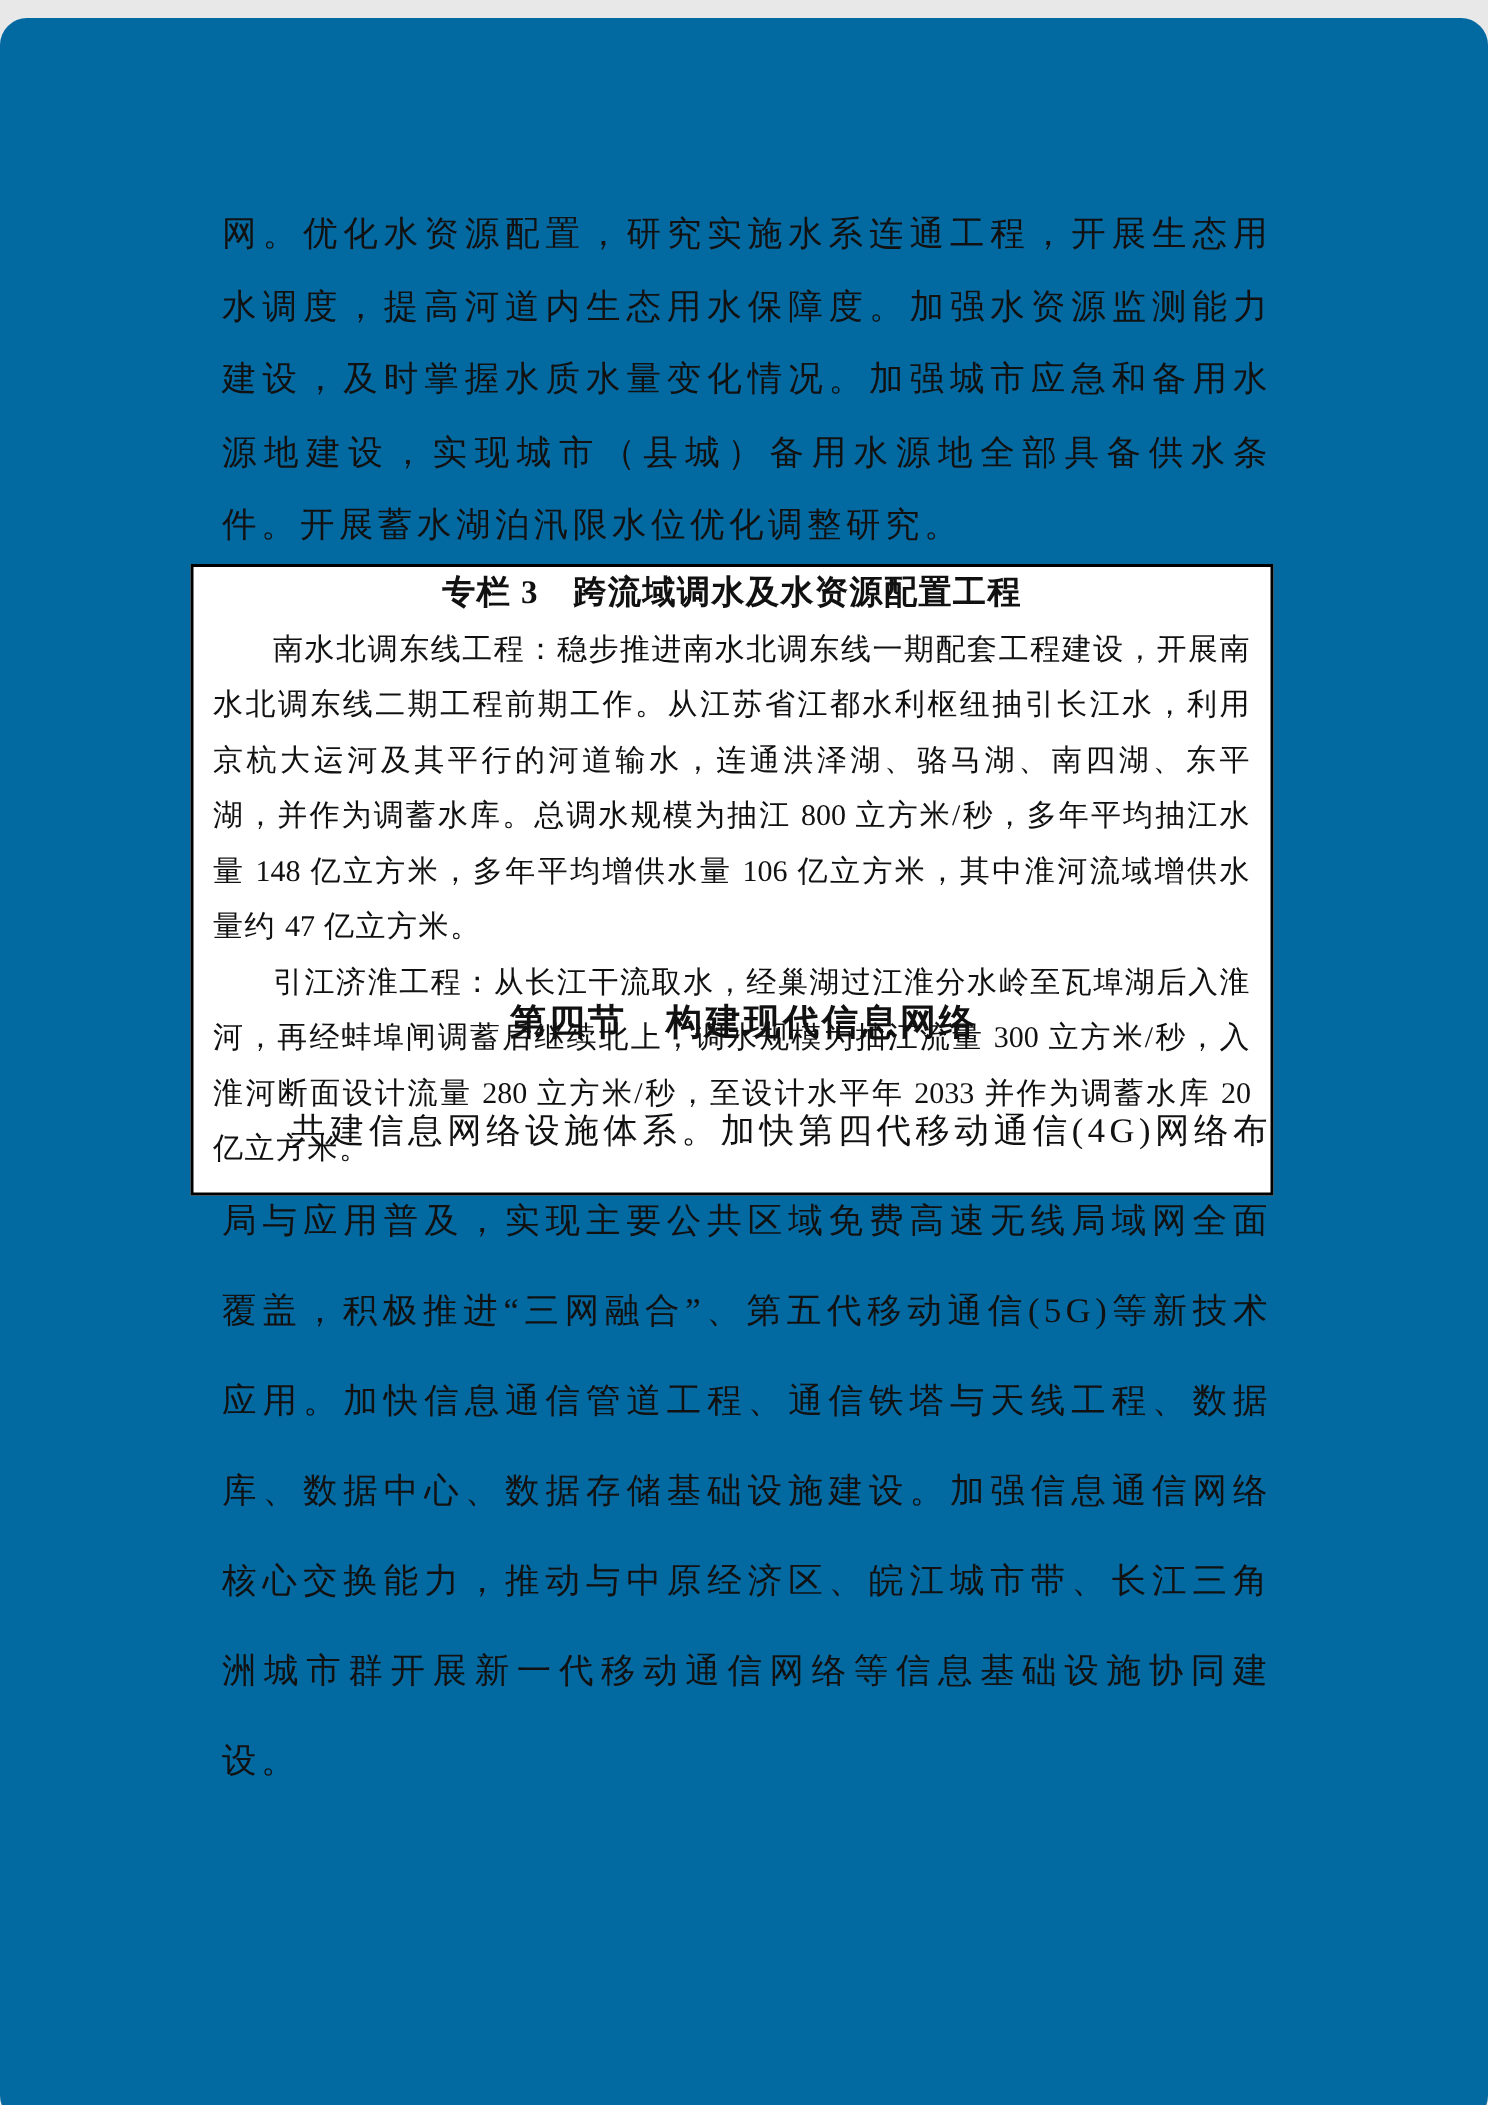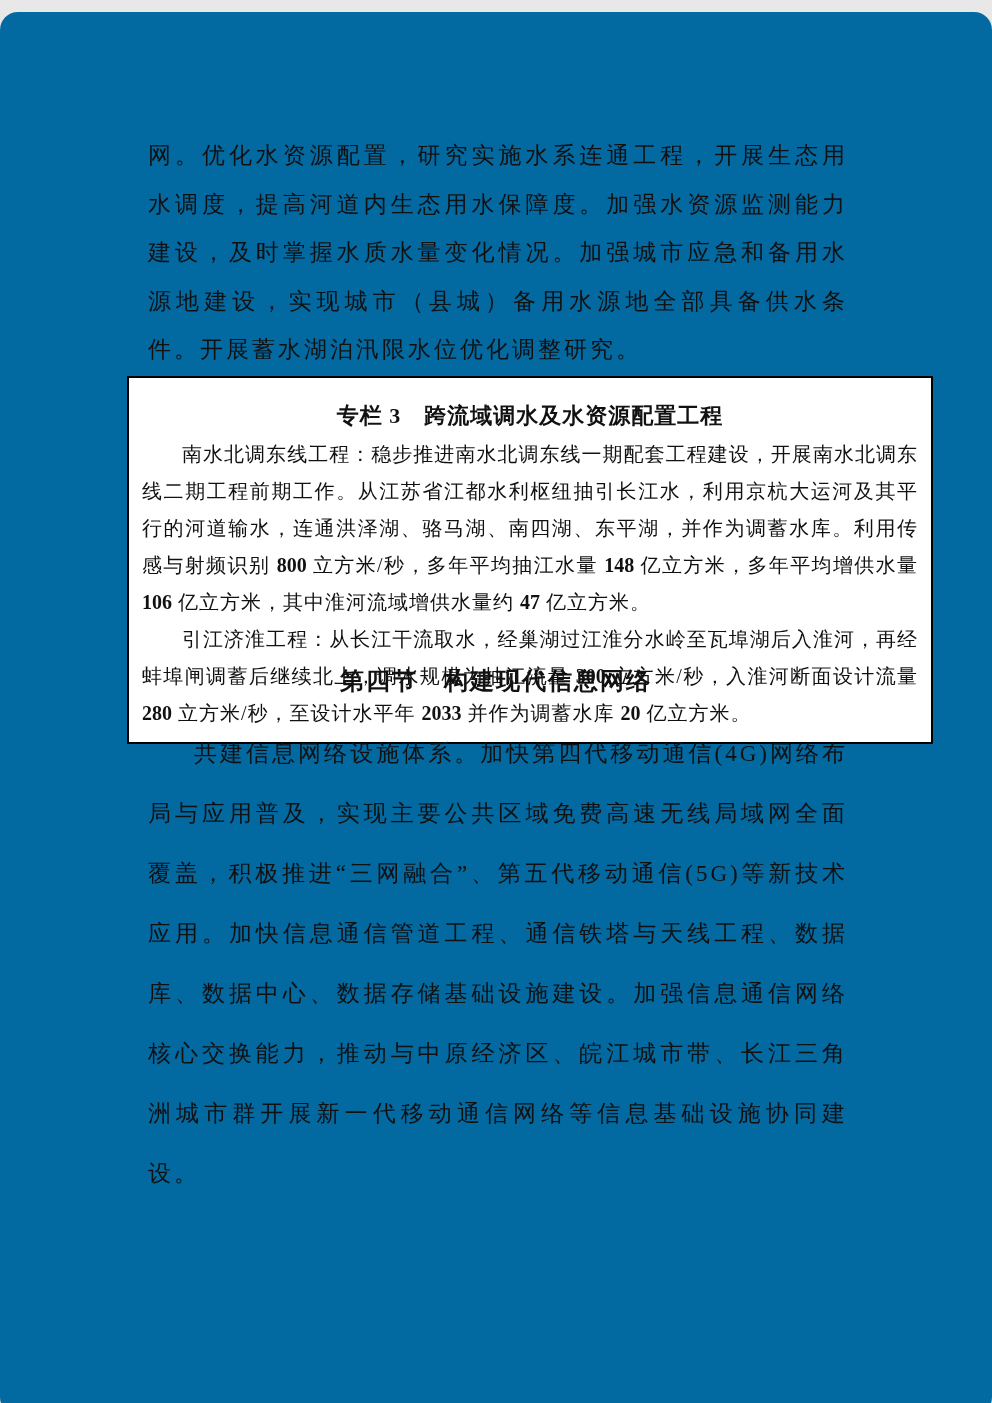--- a/index.html
+++ b/index.html
@@ -29,45 +29,45 @@
     line-height: 48.5px;
     letter-spacing: 3px;
     text-align: justify;
     word-break: break-all;
   }
   
   .callout-box {
     position: absolute;
     top: 364px;
     left: 127px;
-    width: 806px;
+    width: 722px;
     box-sizing: border-box;
     border: 2px solid #000000;
-    padding: 21px 13px 10px 13px;
+    padding: 0 13px 10px 13px;
     background: #ffffff;
   }
   .box-title {
     margin: 0 0 3px 0;
     text-align: center;
     font-size: 22px;
     font-weight: bold;
     line-height: 34px;
     letter-spacing: 1px;
   }
   .box-para {
     margin: 0;
     text-indent: 2em;
     font-size: 20px;
     line-height: 37px;
     letter-spacing: 1px;
     text-align: justify;
     word-break: break-all;
   }
   .num-bold {
-    font-weight: bold;
+    font-weight: normal;
     letter-spacing: 0;
   }
   
   .section-heading {
     position: absolute;
     top: 653px;
     left: 0;
     width: 100%;
     margin: 0;
     text-align: center;
@@ -104,21 +104,21 @@
 </style>
 </head>
 <body>
 
 <div class="page">
 
   <p class="para-lead">网。优化水资源配置，研究实施水系连通工程，开展生态用水调度，提高河道内生态用水保障度。加强水资源监测能力建设，及时掌握水质水量变化情况。加强城市应急和备用水源地建设，实现城市（县城）备用水源地全部具备供水条件。开展蓄水湖泊汛限水位优化调整研究。</p>
 
   <div class="callout-box">
     <div class="box-title">专栏 3　跨流域调水及水资源配置工程</div>
-    <p class="box-para"><span>南水北调东线工程：稳步推进南水北调东线一期配套工程建设，开展南水北调东线二期工程前期工作。从江苏省江都水利枢纽抽引长江水，利用京杭大运河及其平行的河道输水，连通洪泽湖、骆马湖、南四湖、东平湖，并作为调蓄水库。利用传感与射频识别 </span><span class="num-bold">800</span><span> 立方米/秒，多年平均抽江水量 </span><span class="num-bold">148</span><span> 亿立方米，多年平均增供水量 </span><span class="num-bold">106</span><span> 亿立方米，其中淮河流域增供水量约 </span><span class="num-bold">47</span><span> 亿立方米。</span></p>
+    <p class="box-para"><span>南水北调东线工程：稳步推进南水北调东线一期配套工程建设，开展南水北调东线二期工程前期工作。从江苏省江都水利枢纽抽引长江水，利用京杭大运河及其平行的河道输水，连通洪泽湖、骆马湖、南四湖、东平湖，并作为调蓄水库。总调水规模为抽江 </span><span class="num-bold">800</span><span> 立方米/秒，多年平均抽江水量 </span><span class="num-bold">148</span><span> 亿立方米，多年平均增供水量 </span><span class="num-bold">106</span><span> 亿立方米，其中淮河流域增供水量约 </span><span class="num-bold">47</span><span> 亿立方米。</span></p>
     <p class="box-para"><span>引江济淮工程：从长江干流取水，经巢湖过江淮分水岭至瓦埠湖后入淮河，再经蚌埠闸调蓄后继续北上，调水规模为抽江流量 </span><span class="num-bold">300</span><span> 立方米/秒，入淮河断面设计流量 </span><span class="num-bold">280</span><span> 立方米/秒，至设计水平年 </span><span class="num-bold">2033</span><span> 并作为调蓄水库 </span><span class="num-bold">20</span><span> 亿立方米。</span></p>
   </div>
 
   <h2 class="section-heading">第四节　构建现代信息网络</h2>
 
   <div class="body-flow">
     <p>共建信息网络设施体系。加快第四代移动通信(4G)网络布局与应用普及，实现主要公共区域免费高速无线局域网全面覆盖，积极推进“三网融合”、第五代移动通信(5G)等新技术应用。加快信息通信管道工程、通信铁塔与天线工程、数据库、数据中心、数据存储基础设施建设。加强信息通信网络核心交换能力，推动与中原经济区、皖江城市带、长江三角洲城市群开展新一代移动通信网络等信息基础设施协同建设。</p>
   </div>
 
 

